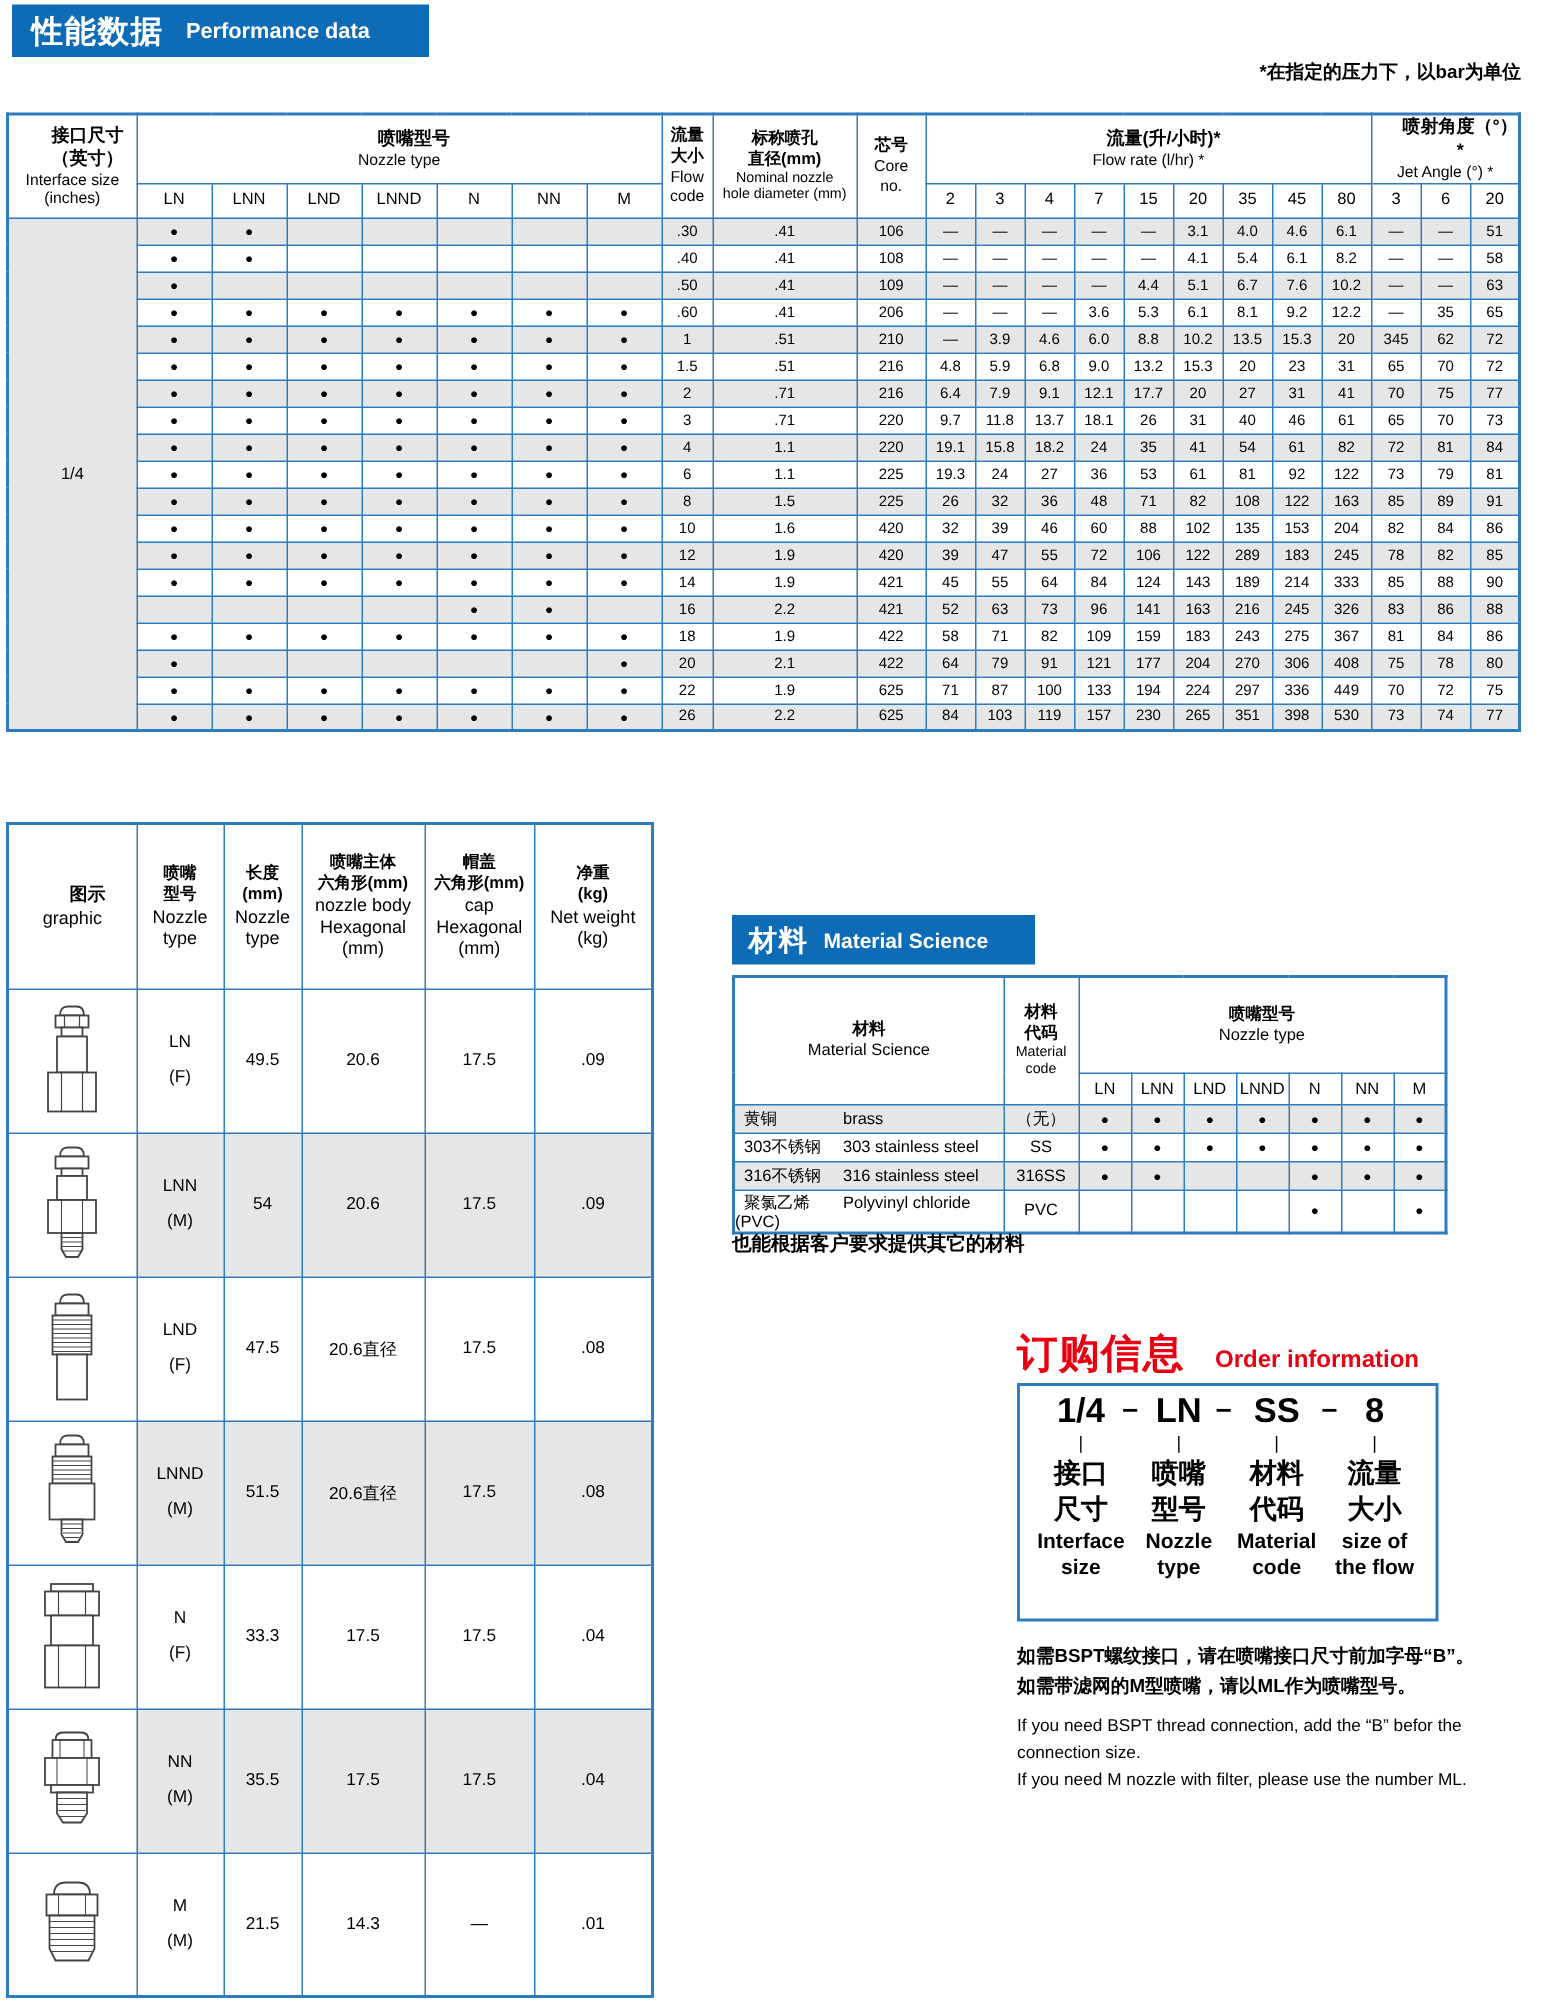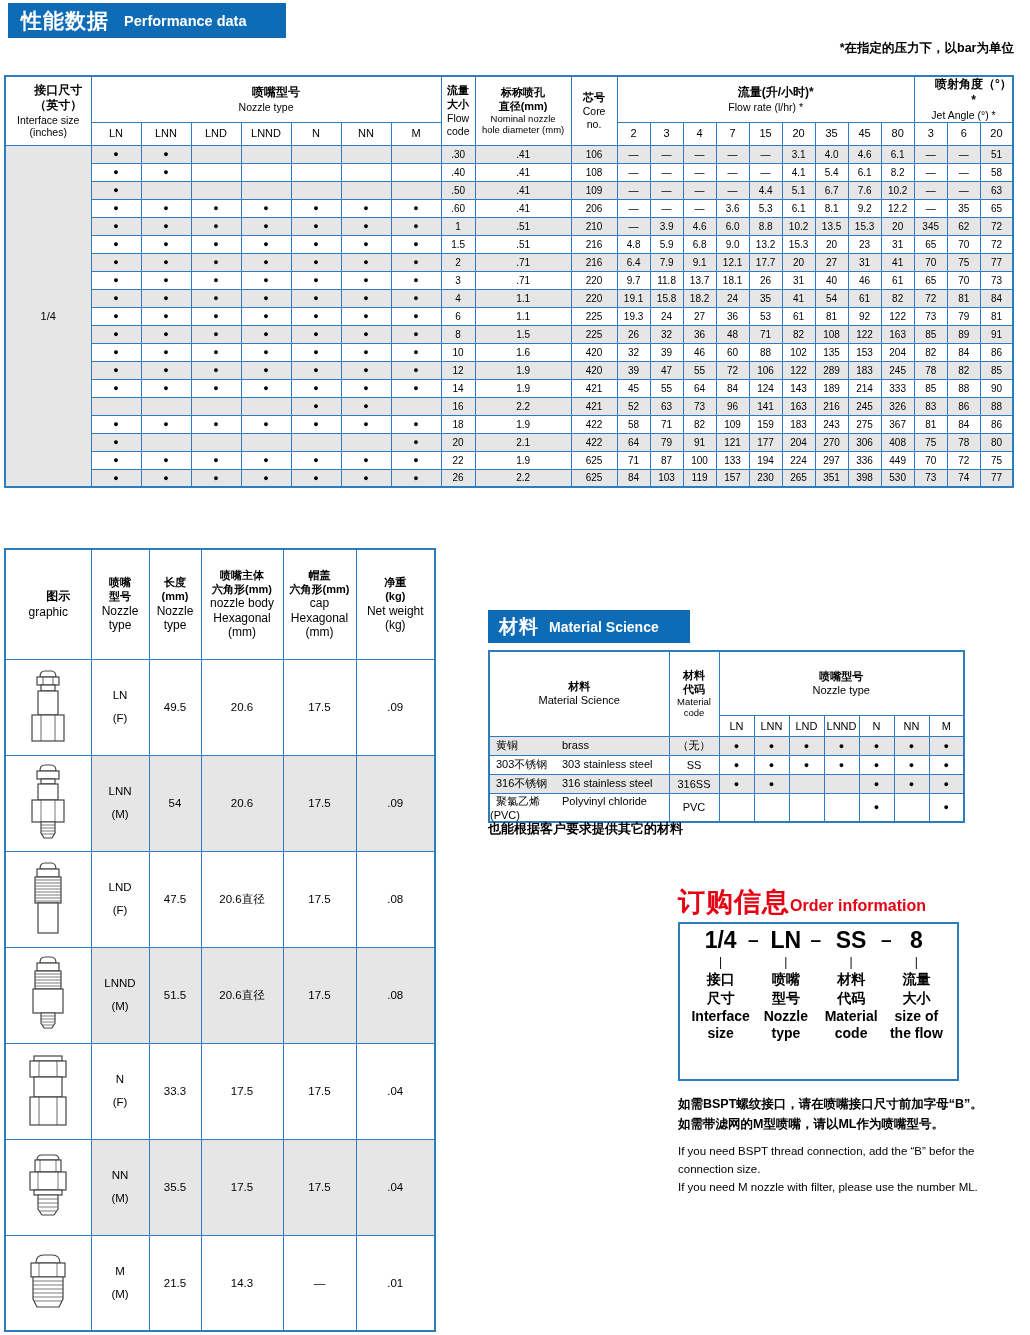--- a/index.html
+++ b/index.html
@@ -69,34 +69,34 @@
   .mat tbody tr{height:19px;}
   .mat tbody td{font-size:11px;}
   .mat tr.shade td{background:var(--gray);}
   .mat td.matname{text-align:left;}
   .mat td.matname .mcn{display:inline-block;width:72px;padding-left:6px;font-size:11px;}
   .mat td.matname .men{font-size:11px;}
   .mat td.dot{font-size:9px;}
   .mat-foot{left:488px;top:820px;font-size:13px;font-weight:bold;}
 
   
-  .order-title{left:678px;top:884px;display:flex;align-items:baseline;gap:0;color:var(--red);}
+  .order-title{left:678px;top:884px;display:flex;align-items:baseline;gap:20px;color:var(--red);}
   .ot-cn{font-size:27px;font-weight:bold;letter-spacing:1px;}
   .ot-en{font-size:16px;font-weight:bold;}
   .order-box{left:678px;top:922px;width:281px;height:159px;border:2px solid var(--border);background:#fff;}
   .ob-header{
     height:26px;border-bottom:2px solid var(--border);
     display:flex;justify-content:center;align-items:center;gap:18px;
     font-size:15px;font-weight:bold;
   }
   .ob-body{position:relative;display:flex;padding:3px 8px 0 8px;}
   .seg{flex:1;text-align:center;}
   .seg .val{font-size:23px;font-weight:bold;line-height:1.2;}
   .seg .bar{font-size:12px;line-height:1.3;}
-  .seg .lcn{font-size:14px;font-weight:bold;line-height:1.35;}
+  .seg .lcn{font-size:18px;font-weight:bold;line-height:1.35;}
   .seg .len{font-size:14px;font-weight:bold;line-height:1.25;}
   .ob-dash{position:absolute;top:5px;font-size:19px;font-weight:bold;transform:translateX(-50%);}
   .ob-dash.d1{left:26.5%;}
   .ob-dash.d2{left:49%;}
   .ob-dash.d3{left:74.5%;}
 
   .order-notes{left:678px;top:1094px;width:354px;}
   .note-cn{font-size:12.5px;font-weight:bold;line-height:1.6;}
   .note-en{font-size:11.5px;line-height:1.55;}
   .note-gap{height:9px;}

